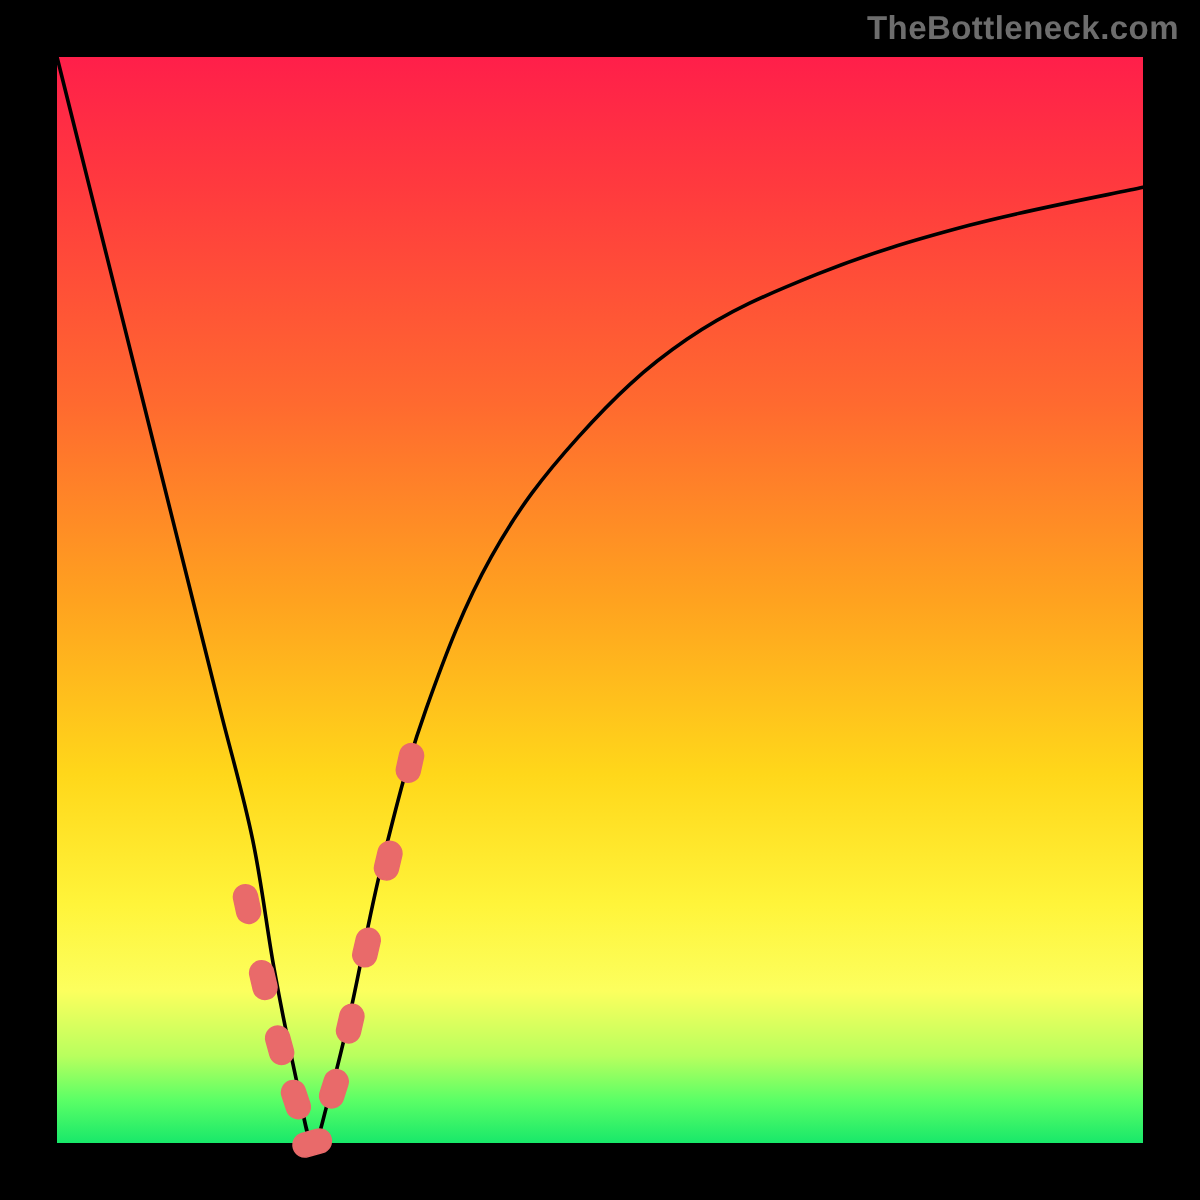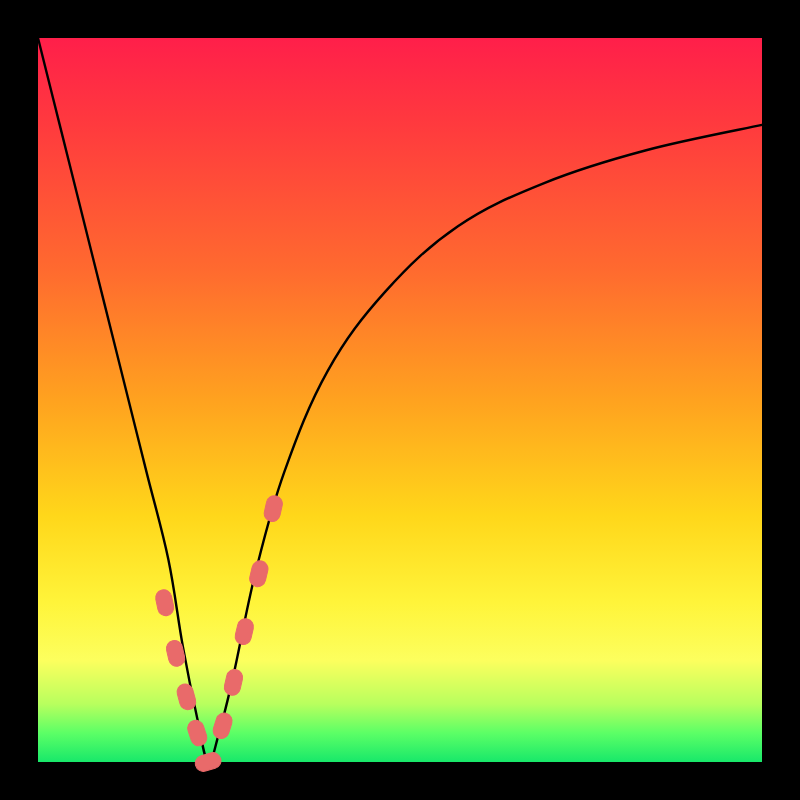--- a/index.html
+++ b/index.html
@@ -54,20 +54,21 @@
     top: 0;
     width: 724px;
     height: 724px;
     overflow: visible;
   }
 </style>
 </head>
 <body>
 
 <div class="stage">
+  <div class="watermark">TheBottleneck.com</div>
 
   <div class="plot-area">
     <svg class="curve" viewBox="0 0 724 724">
       <path id="main-curve" fill="none" stroke-width="2.4" stroke-linecap="round" stroke-linejoin="round" d="M 0,0 C 3.9095999999999997,15.638399999999999 13.9008,55.6032 21.72,86.88 C 29.539199999999997,118.15679999999999 35.620799999999996,142.48319999999998 43.44,173.76 C 51.2592,205.0368 57.340799999999994,229.36319999999998 65.16,260.64 C 72.97919999999999,291.91679999999997 79.0608,316.2432 86.88,347.52 C 94.69919999999999,378.79679999999996 100.7808,403.1232 108.6,434.4 C 116.41919999999999,465.67679999999996 123.80399999999999,490.0032 130.32,521.28 C 136.83599999999998,552.5568 139.5872,579.4896 144.8,608.16 C 150.01280000000003,636.8303999999999 154.71880000000002,659.7087999999999 159.28,680.56 C 163.8412,701.4112 166.23039999999997,721.3936 170.14,724 C 174.0496,726.6064 176.4388,710.6784 181,695.04 C 185.5612,679.4015999999999 188.96400000000003,665.7904 195.48000000000002,637.12 C 201.996,608.4496 208.0776,572.2496 217.2,535.76 C 226.3224,499.2704 233.12800000000001,470.8896 246.16000000000003,434.4 C 259.192,397.9104 271.3552,365.61999999999995 289.6,333.03999999999996 C 307.8448,300.46 324.06239999999997,279.46399999999994 347.52,253.39999999999998 C 370.9776,227.33599999999998 391.2496,207.788 419.91999999999996,188.24 C 448.59039999999993,168.692 472.91679999999997,158.48359999999994 506.79999999999995,144.79999999999995 C 540.6831999999999,131.11639999999997 569.064,122.64560000000002 608.16,112.22000000000003 C 647.256,101.79440000000004 703.1487999999999,91.4412 724,86.88" stroke="#000000"></path>
       <g id="marker-group">
           <rect x="-13" y="-8" width="26" height="16" rx="8" ry="8" fill="#e96a6a" stroke="#e96a6a" transform="translate(126.69999999999999,564.72) rotate(77.90524292298787)"></rect>
           <rect x="-13" y="-8" width="26" height="16" rx="8" ry="8" fill="#e96a6a" stroke="#e96a6a" transform="translate(137.56,615.4) rotate(77.00538320808349)"></rect>
           <rect x="-13" y="-8" width="26" height="16" rx="8" ry="8" fill="#e96a6a" stroke="#e96a6a" transform="translate(148.42,658.84) rotate(74.74488129694222)"></rect>
           <rect x="-13" y="-8" width="26" height="16" rx="8" ry="8" fill="#e96a6a" stroke="#e96a6a" transform="translate(159.28,695.04) rotate(71.56505117707799)"></rect>
           <rect x="-13" y="-8" width="26" height="16" rx="8" ry="8" fill="#e96a6a" stroke="#e96a6a" transform="translate(170.14,724) rotate(-15.945395900922874)"></rect>

